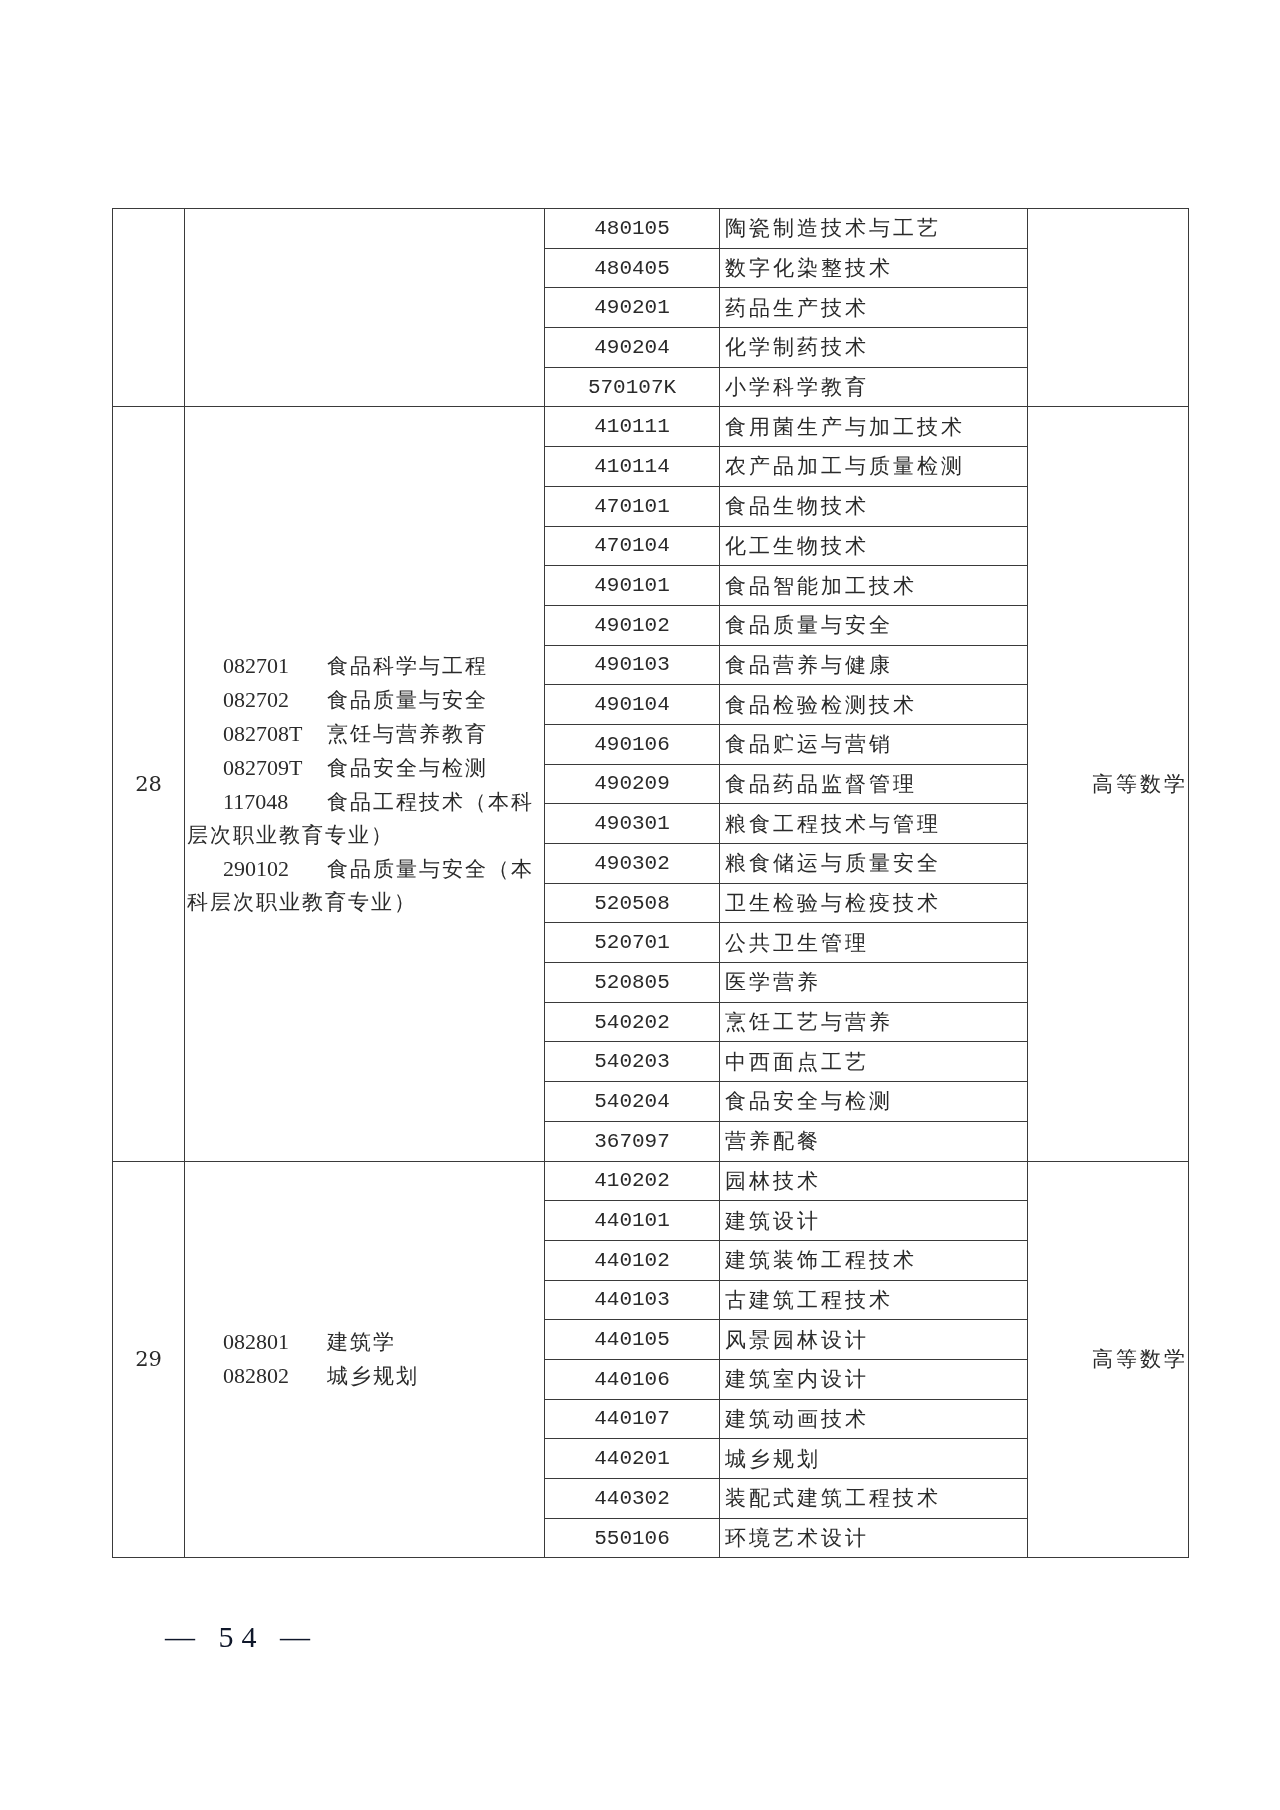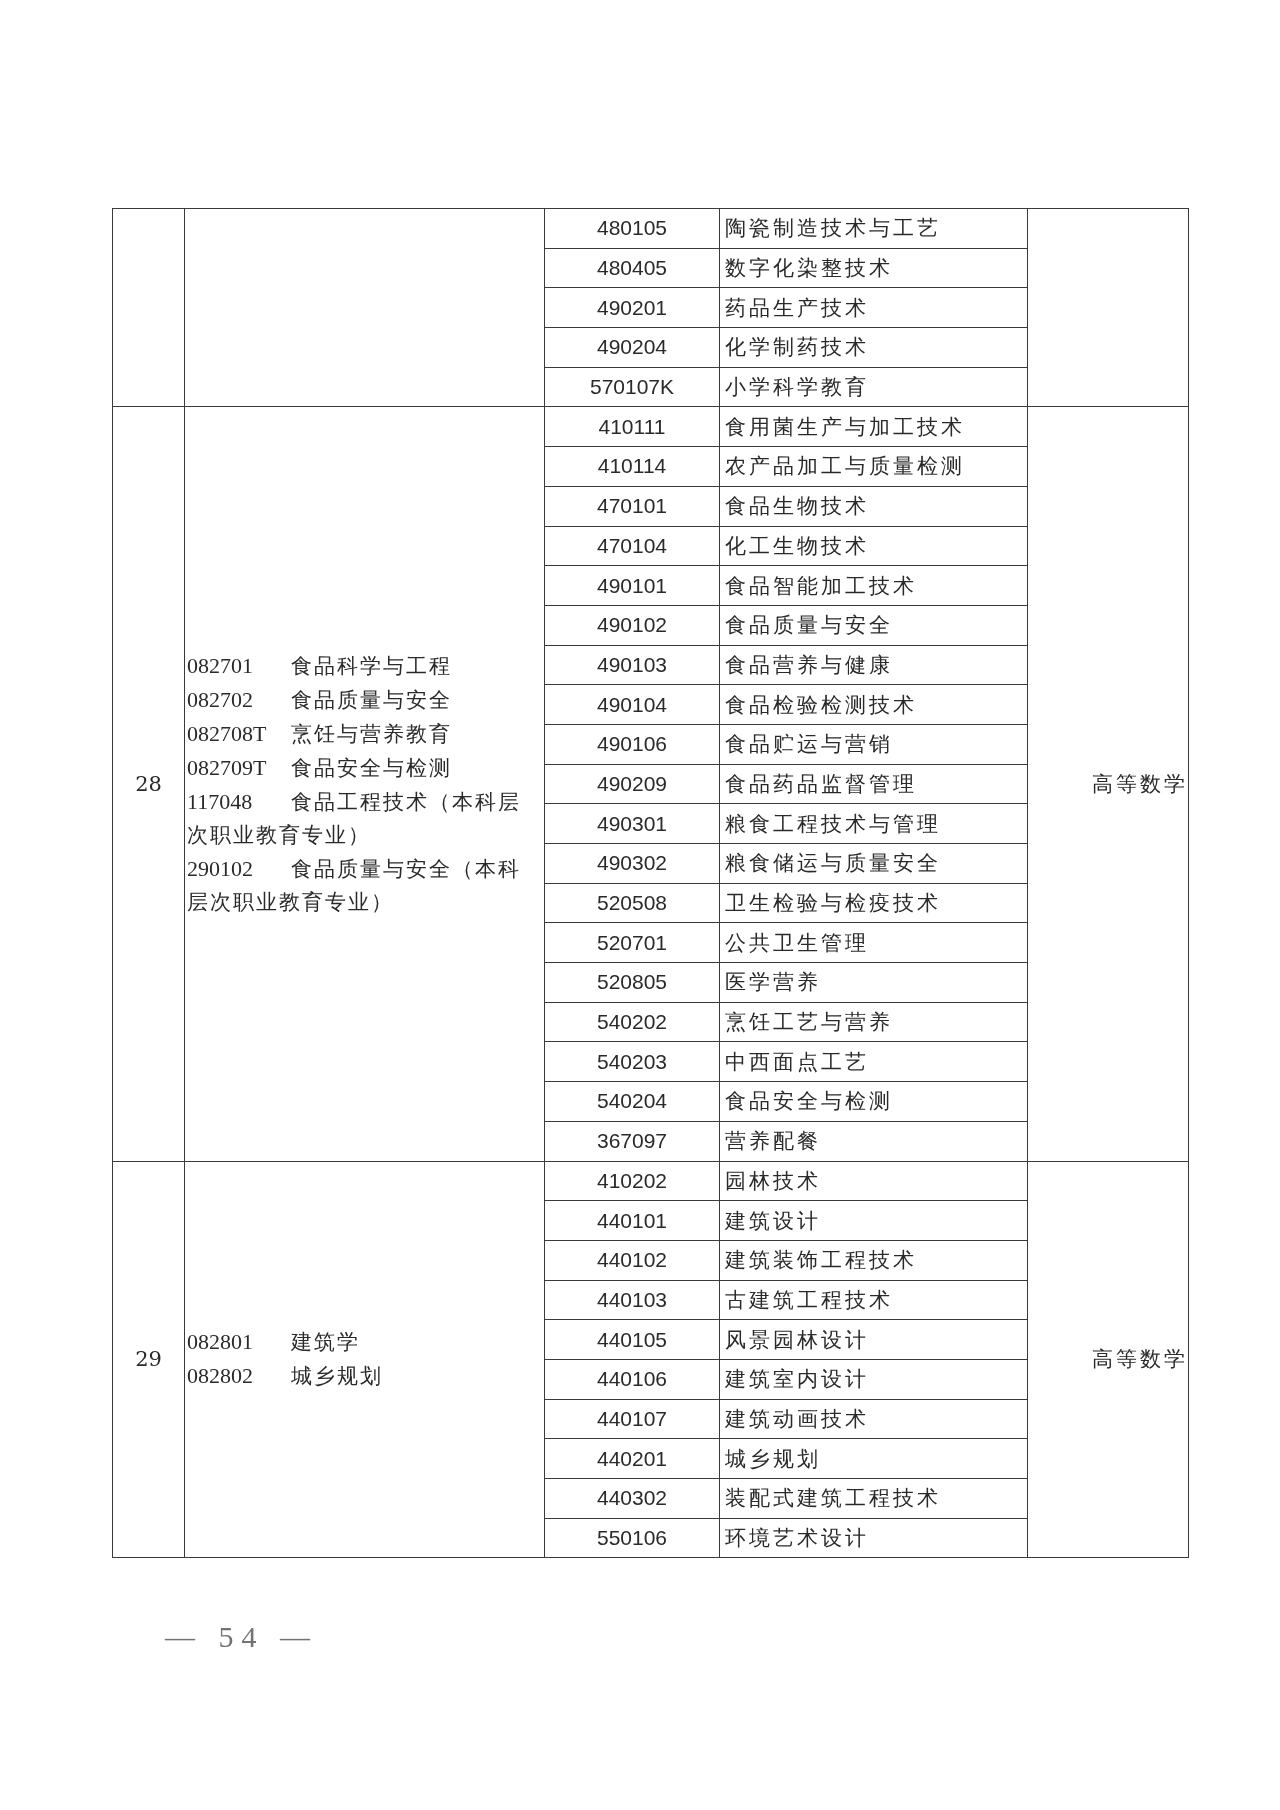--- a/index.html
+++ b/index.html
@@ -4,28 +4,28 @@
 <style>
   html, body { margin: 0; padding: 0; background: #ffffff; }
   body { width: 1280px; height: 1810px; position: relative; overflow: hidden;
          font-family: "DejaVu Serif", "Liberation Serif", serif; color: #2a2a2a; }
   table.doc { position: absolute; left: 112px; top: 208px; border-collapse: collapse;
               table-layout: fixed; width: 1076px; }
   table.doc td { border: 1.5px solid #3a3a3a; padding: 0; height: 38.7px; font-size: 21px;
                  vertical-align: middle; }
   .c-no { width: 72px; text-align: center; }
   .c-major { width: 360px; vertical-align: middle; }
-  .c-code { width: 175px; text-align: center; font-family: Liberation Sans, sans-serif; font-size: 22px; }
+  .c-code { width: 175px; text-align: center; font-family: Liberation Mono, monospace; font-size: 22px; }
   .c-name { width: 308px; padding-left: 5px !important; letter-spacing: 3px; }
   .c-subj { width: 161px; text-align: right; letter-spacing: 3px; }
   .major-lines { padding: 0 2px; line-height: 33px; font-size: 21px; letter-spacing: 2px; }
   .major-line { display: block; }
-  .mcode { font-family: "Liberation Serif", "DejaVu Serif", serif; font-size: 22px; letter-spacing: 0; display: inline-block; min-width: 104px; }
+  .mcode { font-family: "Liberation Serif", "DejaVu Serif", serif; font-size: 22px; letter-spacing: 0; display: inline-block; min-width: 104px; margin-left: 36px; }
   .page-num { position: absolute; left: 165px; top: 1620px; font-size: 30px;
-              font-family: "Liberation Serif", serif; color: #737373; letter-spacing: 8px; }
+              font-family: "Liberation Serif", serif; color: #0f172a; letter-spacing: 8px; }
 </style>
 </head>
 <body>
 
 <table class="doc">
   <colgroup>
     <col style="width:72px">
       <col style="width:360px">
       <col style="width:175px">
       <col style="width:308px">

